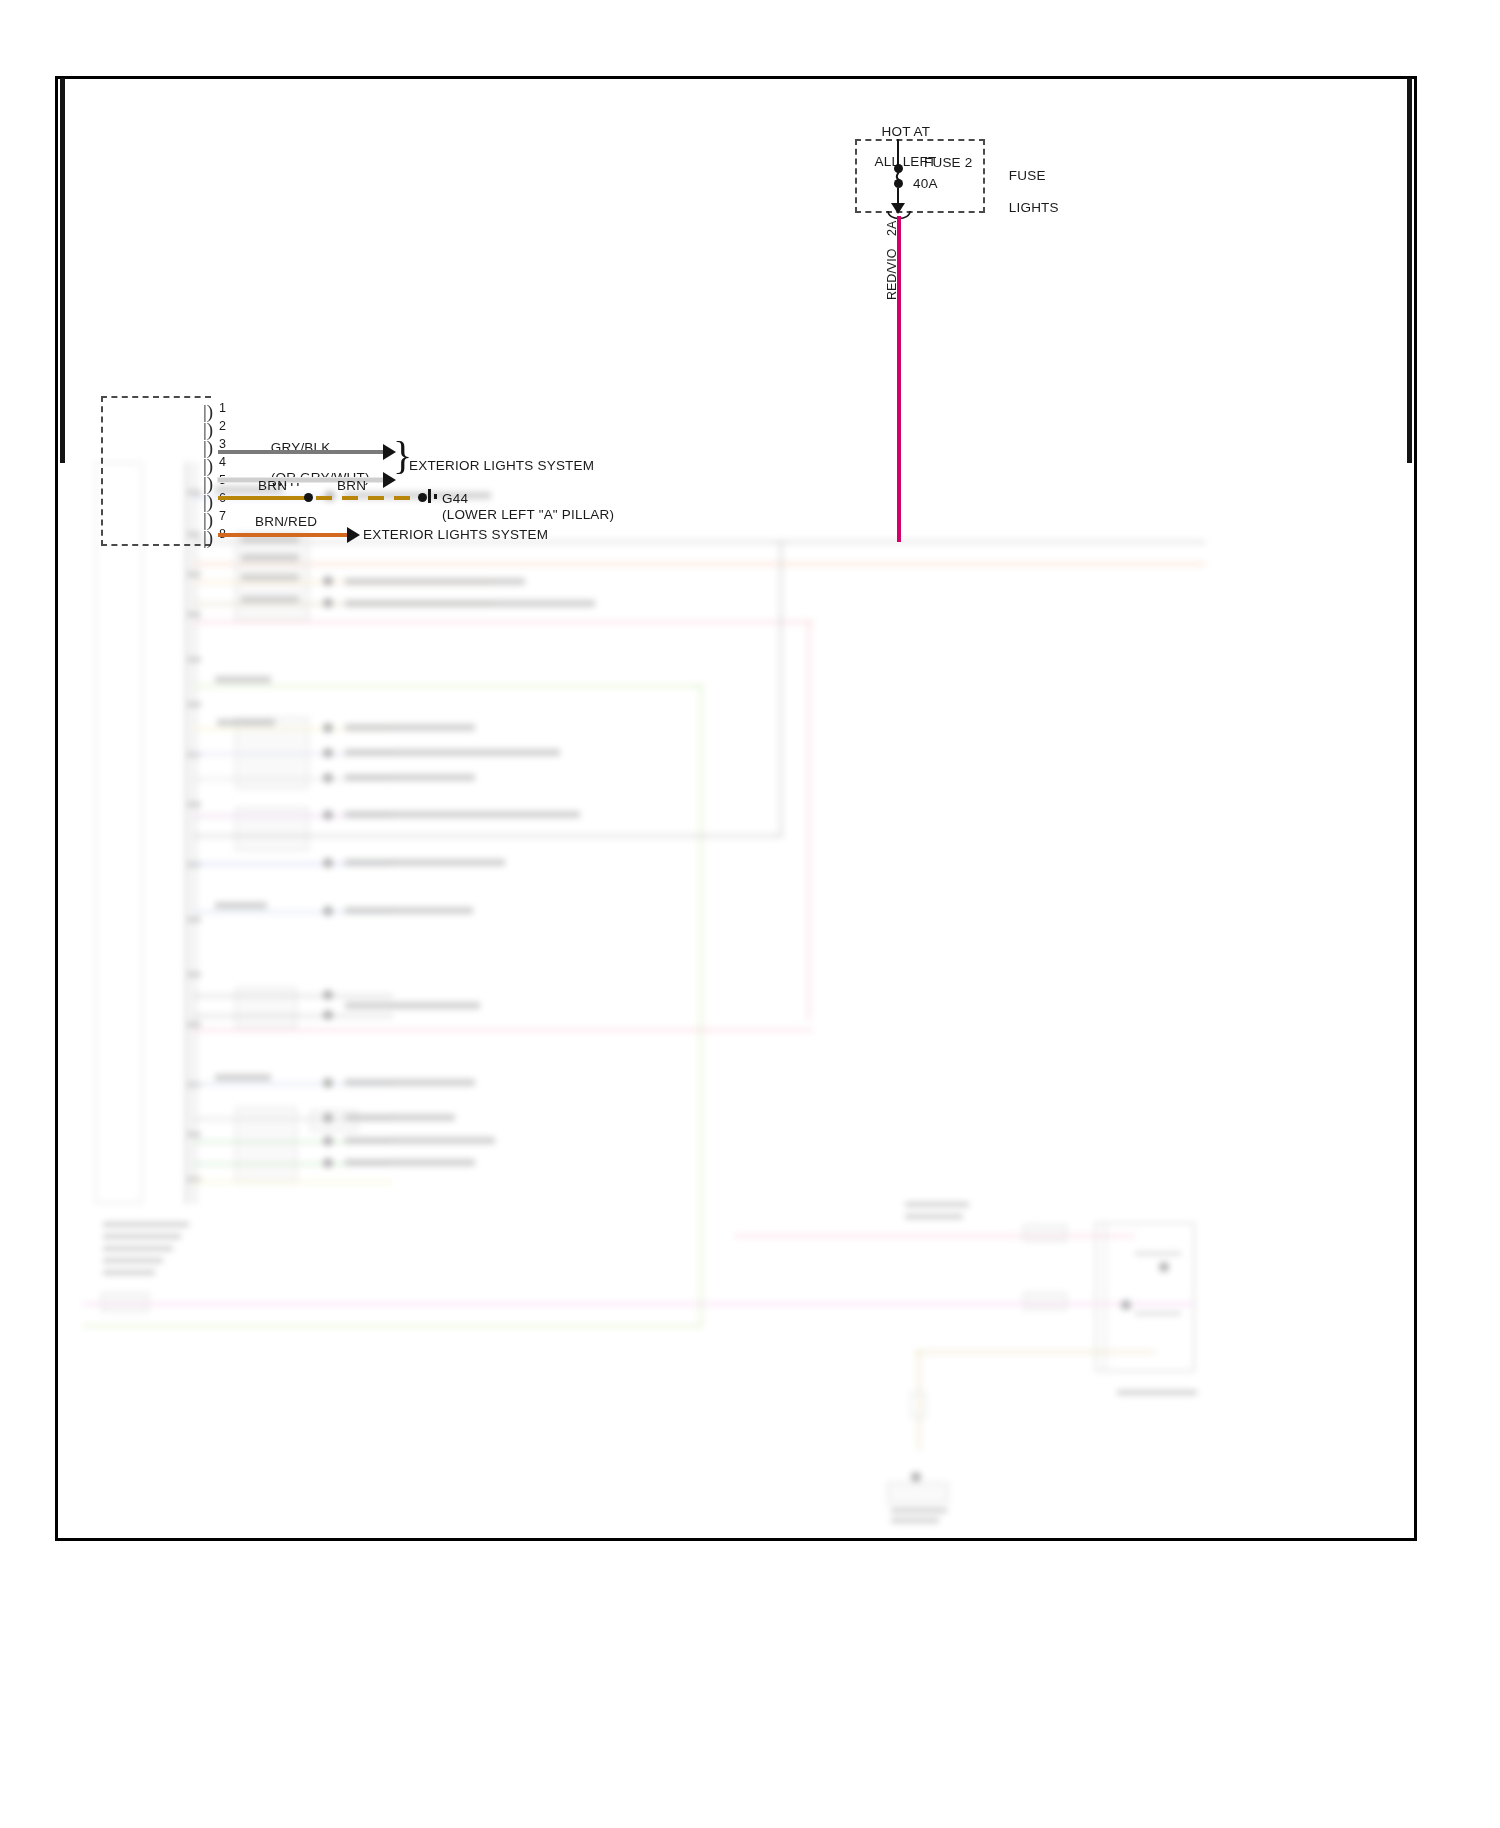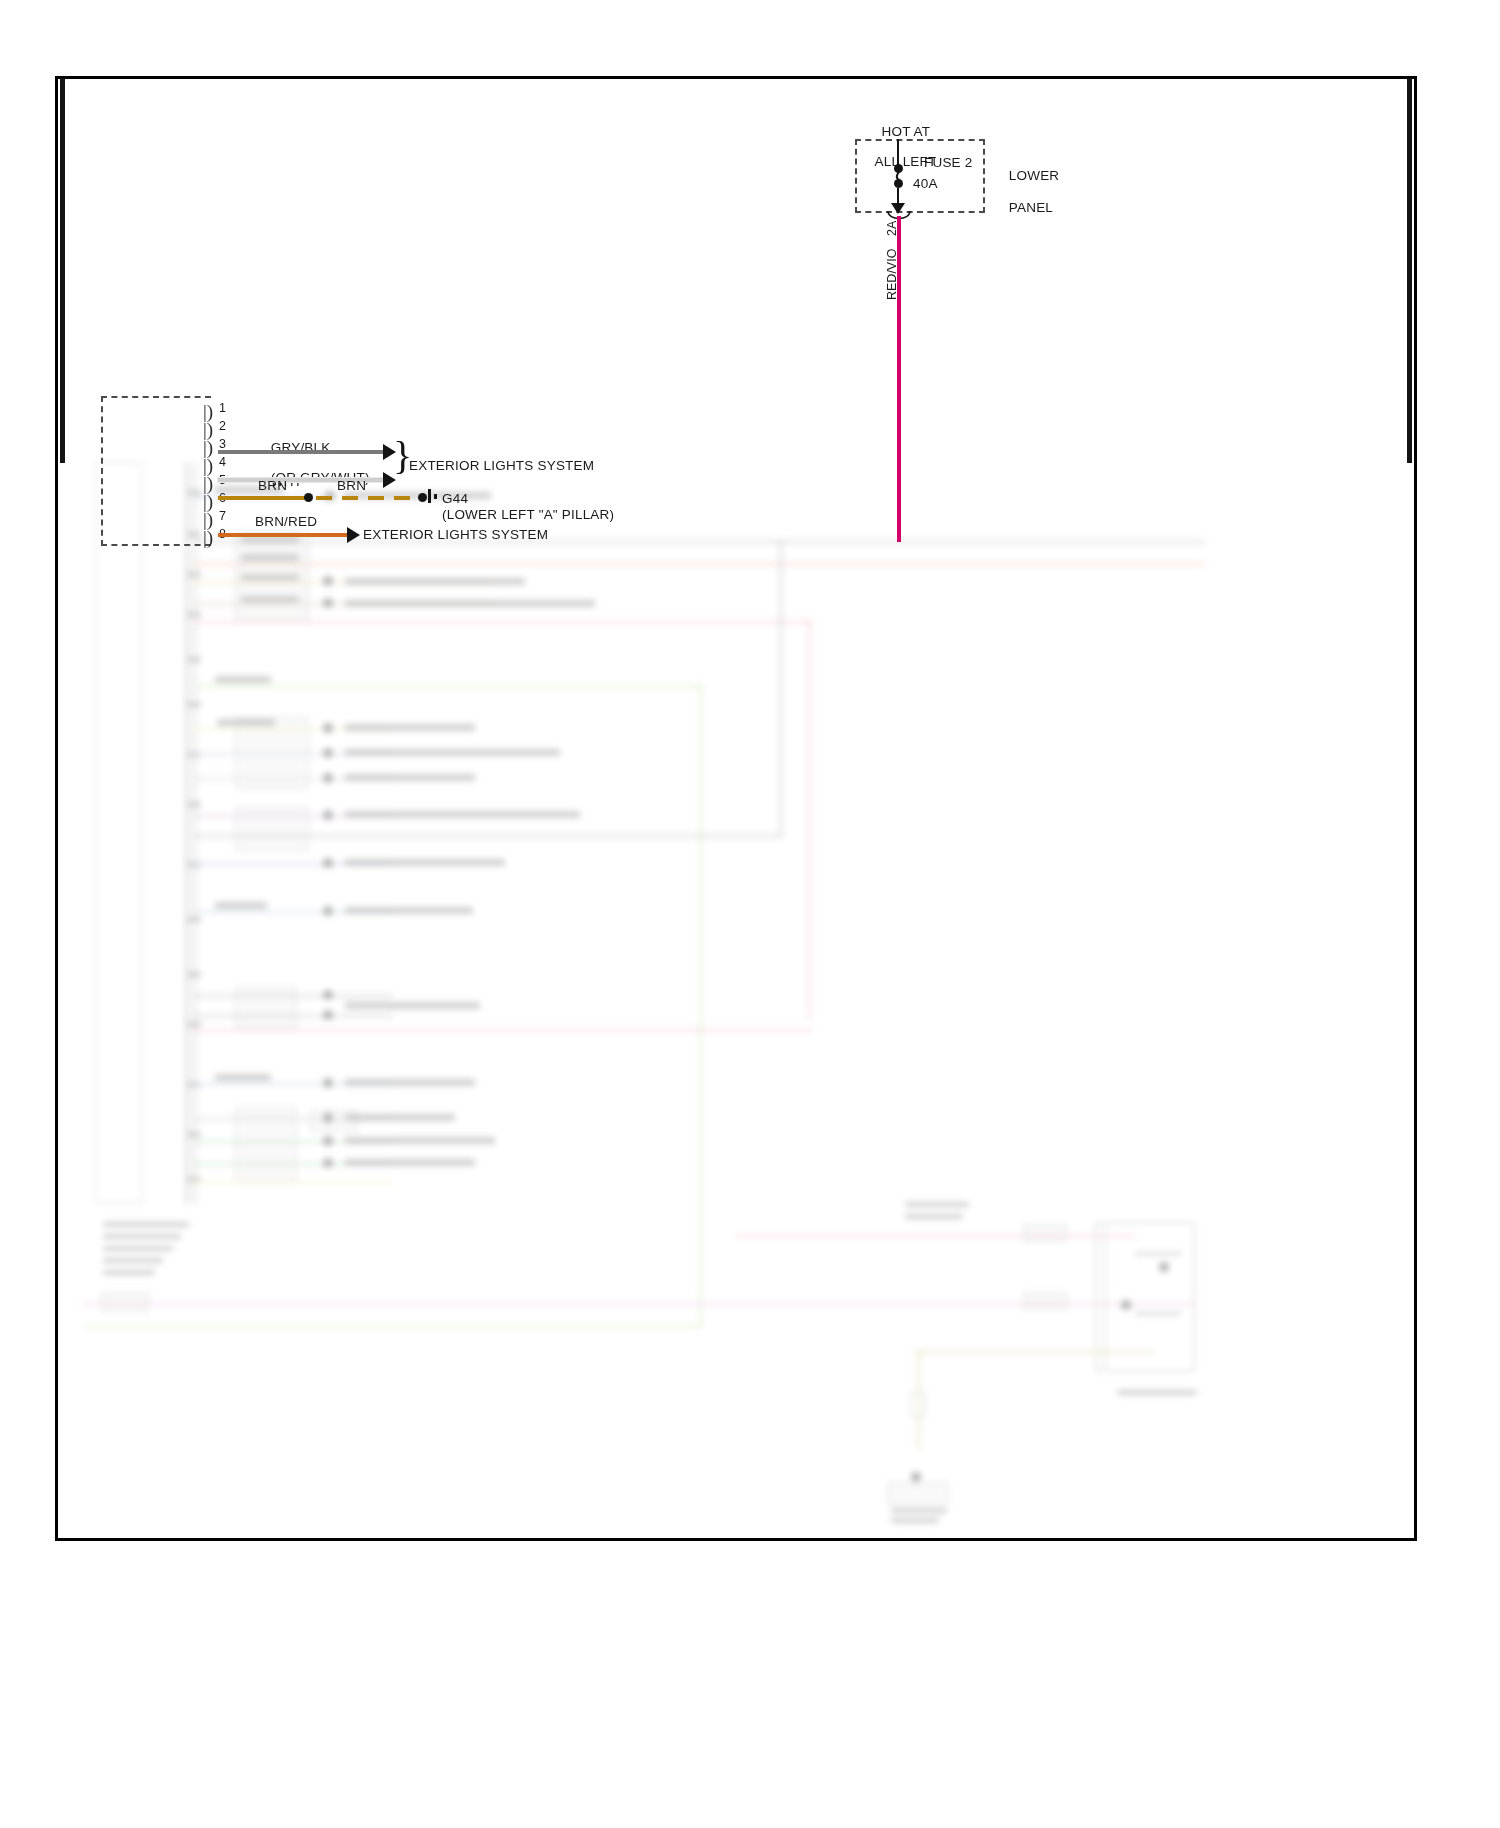--- a/index.html
+++ b/index.html
@@ -297,22 +297,22 @@
   </div>
 
   <div class="lbl ctr" style="left:838px; top:109px; width:120px; font-size:13.5px;">
     <span>HOT AT</span><br>
     <span>ALL LEFT</span>
   </div>
 
   <div class="dashbox" style="left:855px; top:139px; width:130px; height:74px; border-width:2px;"></div>
 
   <div class="lbl" style="left:993px; top:152px; line-height:16px;">
-    <span>LOWER</span><br>
-    <span>PANEL</span>
+    <span>FUSE</span><br>
+    <span>LIGHTS</span>
   </div>
 
   <div class="thinline" style="left:897px; top:139px; width:2px; height:29px; background:#141414;"></div>
 
   <div class="dot" style="left:894px; top:164px;"></div>
   <div class="dot" style="left:894px; top:179px;"></div>
 
   <svg style="position:absolute; left:888px; top:166px;" width="22" height="20" viewBox="0 0 22 20">
     <path d="M10,1 C16,4 5,9 10,13 C14,16 10,18 10,19" fill="none" stroke="#141414" stroke-width="2"></path>
   </svg>

